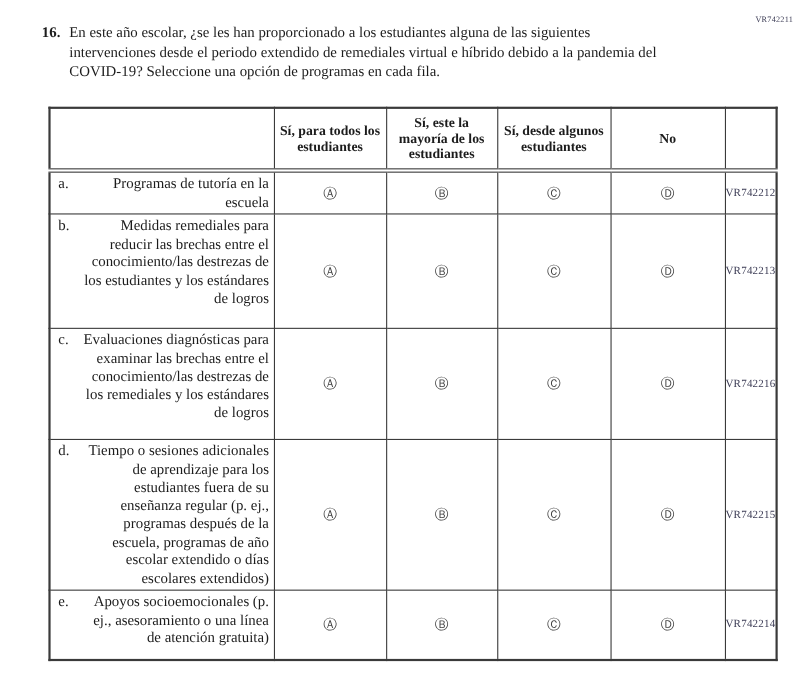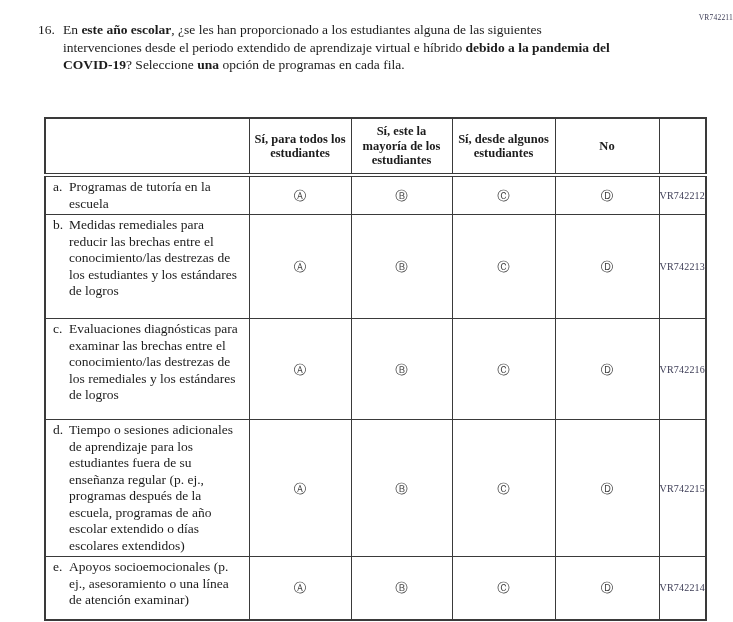--- a/index.html
+++ b/index.html
@@ -3,79 +3,78 @@
 <meta charset="utf-8">
 <style>
   html,body{margin:0;padding:0;}
   body{
     width:733px;height:622px;position:relative;background:#ffffff;
     font-family:"Liberation Serif","DejaVu Serif",serif;color:#1c1c1c;
     overflow:hidden;
   }
   
   .code-topright{
-    position:absolute;top:13px;right:0;
+    position:absolute;top:13px;right:12px;
     font-size:7.5px;letter-spacing:.2px;color:#3c3c55;
   }
   
   .question{
     position:absolute;left:38px;top:21px;width:572px;
     display:flex;gap:8px;
     font-size:13.5px;line-height:17.5px;
   }
-  .qnum{font-weight:normal;flex:0 0 17px;}
+  .qnum{font-weight:bold;flex:0 0 17px;}
   .qtext{width:548px;}
-  .qtext b{font-weight:bold;}
+  .qtext b{font-weight:normal;}
   
   table.qtable{
     position:absolute;left:44px;top:97px;
     border-collapse:collapse;table-layout:fixed;
     border:2px solid #3a3a3a;
-    margin-top:20px;
   }
   .qtable th,.qtable td{
     border:1px solid #3a3a3a;
     padding:0;
   }
   .qtable thead th{
     height:50px;
     font-weight:bold;font-size:12.5px;line-height:14.5px;
     text-align:center;vertical-align:middle;
     padding:2px 2px;
     border-bottom:4px double #3a3a3a;
   }
   td.item-cell{
     vertical-align:top;
     padding:2px 4px 2px 7px;
     font-size:13.5px;line-height:16.5px;
   }
   .item-inner{display:flex;}
   .item-label{flex:0 0 16px;}
-  .item-text{flex:1;}
+  .item-text{flex:1;text-align:right;}
   td.option-cell{
     text-align:center;vertical-align:middle;
   }
   .bubble{
     font-family:"DejaVu Sans",sans-serif;
     font-size:12.5px;color:#3f3f3f;cursor:pointer;
     display:inline-block;
   }
   td.code-cell{
     text-align:center;vertical-align:middle;
     font-size:10px;letter-spacing:.2px;color:#3c3c55;
   }
 </style>
 </head>
 <body>
 
 <div class="code-topright">VR742211</div>
 
 <div class="question">
   <span class="qnum">16.</span>
-  <span class="qtext" id="question-text"><span>En </span><b>este año escolar</b><span>, ¿se les han proporcionado a los estudiantes alguna de las siguientes intervenciones desde el periodo extendido de aprendizaje virtual e híbrido </span><b>debido a la pandemia del COVID-19</b><span>? Seleccione </span><b>una</b><span> opción de programas en cada fila.</span></span>
+  <span class="qtext" id="question-text"><span>En </span><b>este año escolar</b><span>, ¿se les han proporcionado a los estudiantes alguna de las siguientes intervenciones desde el periodo extendido de remediales virtual e híbrido </span><b>debido a la pandemia del COVID-19</b><span>? Seleccione </span><b>una</b><span> opción de programas en cada fila.</span></span>
 </div>
 
 <table class="qtable">
   <colgroup>
     <col style="width:204px">
       <col style="width:102px">
       <col style="width:101px">
     <col style="width:103px">
       <col style="width:104px">
       <col style="width:44px">
@@ -140,21 +139,21 @@
         <td class="option-cell"><span class="bubble">Ⓐ</span></td>
         <td class="option-cell"><span class="bubble">Ⓑ</span></td>
         <td class="option-cell"><span class="bubble">Ⓒ</span></td>
         <td class="option-cell"><span class="bubble">Ⓓ</span></td>
         <td class="code-cell">VR742215</td>
       </tr>
       <tr style="height: 63px;">
         <td class="item-cell">
           <div class="item-inner">
             <span class="item-label">e.</span>
-            <span class="item-text">Apoyos socioemocionales (p. ej., asesoramiento o una línea de atención examinar)</span>
+            <span class="item-text">Apoyos socioemocionales (p. ej., asesoramiento o una línea de atención gratuita)</span>
           </div>
         </td>
         <td class="option-cell"><span class="bubble">Ⓐ</span></td>
         <td class="option-cell"><span class="bubble">Ⓑ</span></td>
         <td class="option-cell"><span class="bubble">Ⓒ</span></td>
         <td class="option-cell"><span class="bubble">Ⓓ</span></td>
         <td class="code-cell">VR742214</td>
       </tr>
     </tbody>
 </table>

